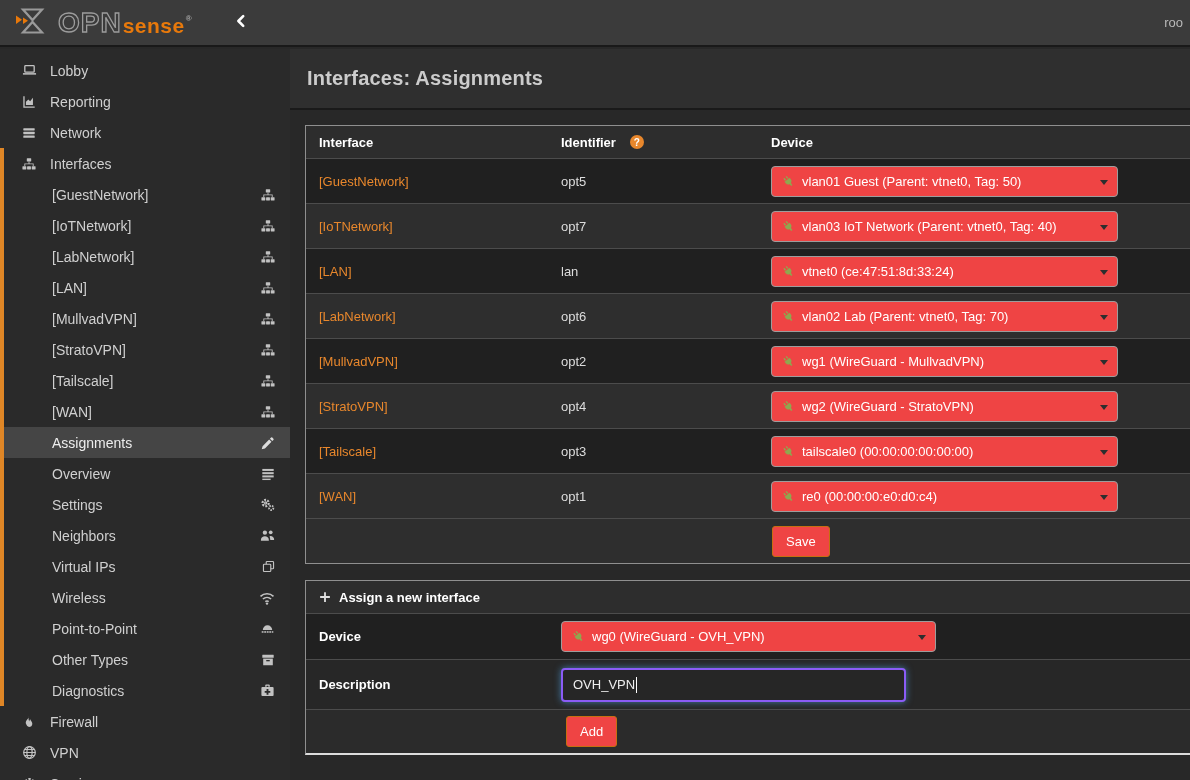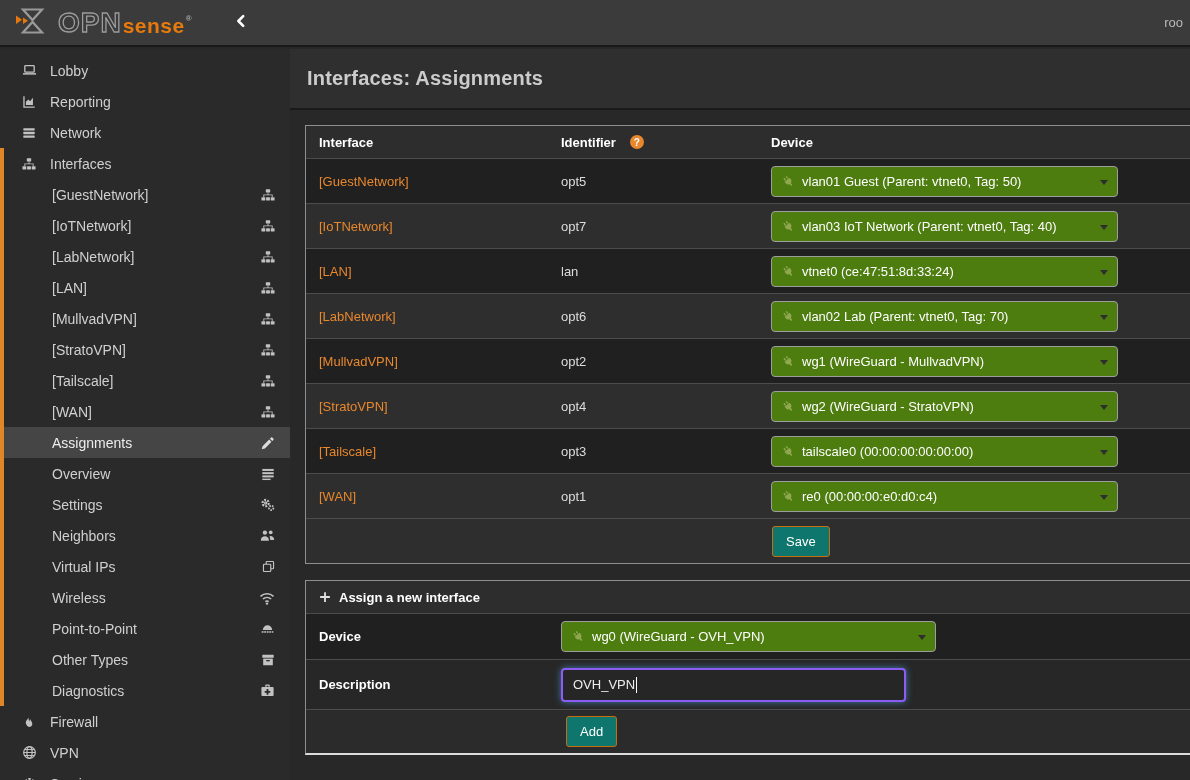--- a/index.html
+++ b/index.html
@@ -69,34 +69,34 @@
   .idtext { color:#dddddd; font-size:13px; }
 
   .qicon {
     display:inline-flex; width:14px; height:14px; border-radius:50%;
     background:#e8872c; color:#fff; font-size:10px; font-weight:700;
     align-items:center; justify-content:center; cursor:pointer;
   }
 
   .select {
     position:relative; width:347px; height:31px;
-    background:#4d7c0f; border:1px solid #9d9d9d; border-radius:4px;
+    background:#ef4444; border:1px solid #9d9d9d; border-radius:4px;
     display:flex; align-items:center; padding:0 26px 0 10px;
     color:#fff; font-size:13px; cursor:pointer; white-space:nowrap;
   }
   .select .plug { color:#8fa74f; margin-right:7px; transform:rotate(-40deg); display:flex; }
   .select .caret {
     position:absolute; right:9px; top:13px; width:0; height:0;
     border-left:4.5px solid transparent; border-right:4.5px solid transparent;
     border-top:5px solid #2e2e2e;
   }
   .select.w345 { width:375px; }
 
   .btn {
-    background:#0f766e; border:1px solid #c66f10; color:#fff;
+    background:#ef4444; border:1px solid #c66f10; color:#fff;
     font-size:13px; padding:7px 13px; border-radius:3px; cursor:pointer;
     font-family:"Liberation Sans", sans-serif;
   }
   .saverow { height:45px; background:#2e2e2e; border-top:1px solid #4c4c4c; display:flex; align-items:center; }
   .saverow .btn { margin-left:466px; }
 
   .panel2 { margin-top:16px; border-bottom:2px solid #dcdcdc; }
   .p2-header {
     height:32px; background:#2d2d2d; display:flex; align-items:center;
     padding-left:13px; color:#fff; font-weight:700; font-size:13px; gap:8px;

